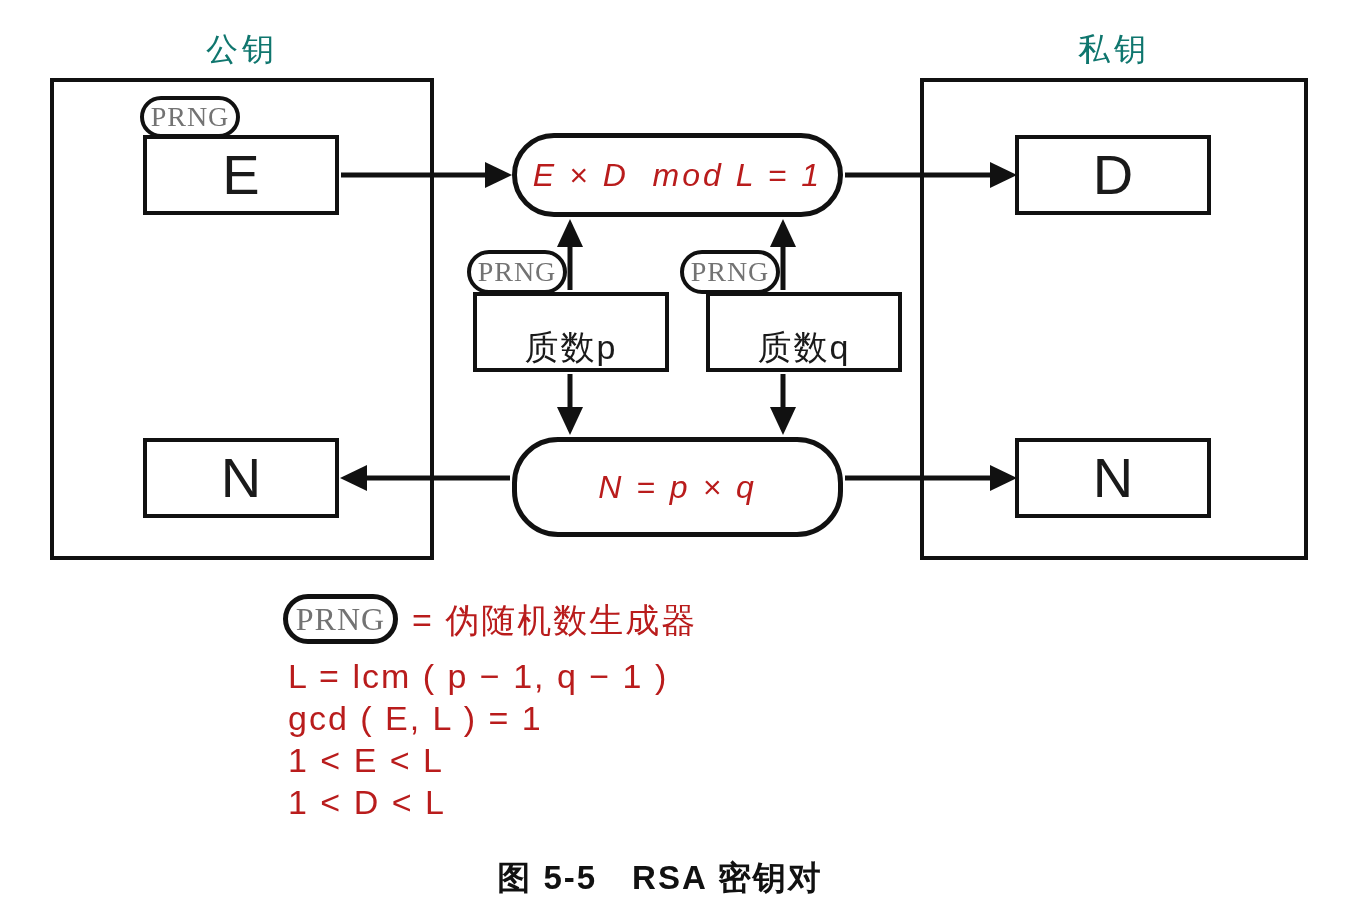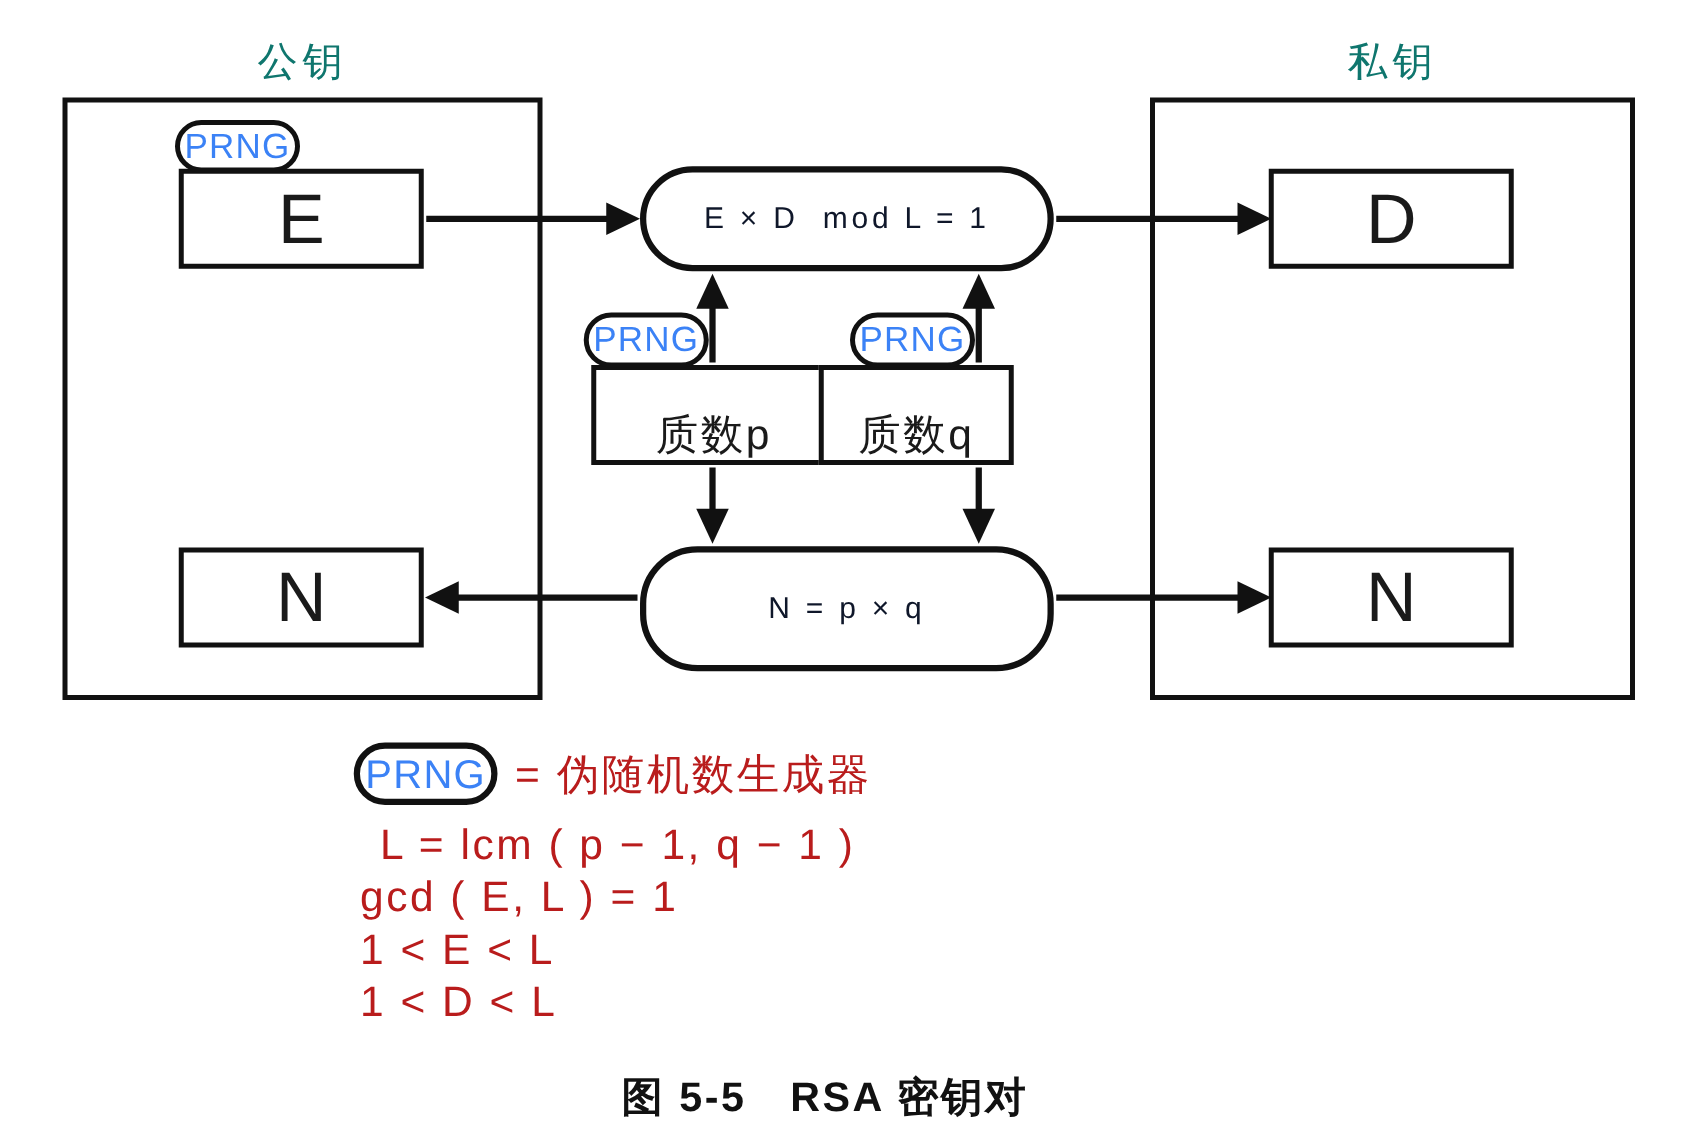--- a/index.html
+++ b/index.html
@@ -6,23 +6,23 @@
   body{
     width:1350px;height:918px;background:#ffffff;position:relative;overflow:hidden;
     font-family:"Liberation Sans","DejaVu Sans",sans-serif;color:#111111;
   }
   .abs{position:absolute;box-sizing:border-box;}
   .outer-box{border:4px solid #111;background:#ffffff;}
   .inner-box{border:4px solid #111;background:#ffffff;display:flex;align-items:center;justify-content:center;}
   .letter{font-size:56px;line-height:1;color:#1a1a1a;}
   .cjk-box-label{font-size:34px;letter-spacing:2px;color:#1a1a1a;margin-top:32px;}
   .pill{border:5px solid #111;border-radius:46px;background:#ffffff;display:flex;align-items:center;justify-content:center;}
-  .pill-text{font-size:24px;letter-spacing:3px;white-space:pre;color:#0f172a;}
+  .pill-text{font-size:32px;letter-spacing:3px;white-space:pre;color:#b91c1c;font-style:italic;}
   .badge{border:4px solid #111;border-radius:22px;background:#ffffff;display:flex;align-items:center;justify-content:center;
-         font-size:28px;letter-spacing:1px;color:#3b82f6;}
+         font-size:28px;letter-spacing:1px;color:#737373;font-family:Liberation Serif, serif;}
   .badge-legend{border:5px solid #111;border-radius:26px;font-size:32px;}
   .key-title{font-size:32px;letter-spacing:4px;text-align:center;color:#0f766e;}
   .legend-line{font-size:34px;letter-spacing:2px;white-space:pre;color:#b91c1c;line-height:36px;}
   .caption{font-size:33px;font-weight:700;letter-spacing:2px;text-align:center;color:#111;}
   svg.arrows{position:absolute;left:0;top:0;z-index:10;pointer-events:none;}
   svg.arrows line{stroke:#111;stroke-width:5;}
   svg.arrows polygon{fill:#111;stroke:none;}
 </style>
 </head>
 <body>
@@ -50,31 +50,31 @@
 <div class="abs pill" style="left:512px;top:133px;width:331px;height:84px;">
   <span class="pill-text">E × D  mod L = 1</span>
 </div>
 <div class="abs pill" style="left:512px;top:437px;width:331px;height:100px;">
   <span class="pill-text">N = p × q</span>
 </div>
 
 <div class="abs inner-box" style="left:473px;top:292px;width:196px;height:80px;">
   <span class="cjk-box-label">质数p</span>
 </div>
-<div class="abs inner-box" style="left:655px;top:292px;width:156px;height:80px;">
+<div class="abs inner-box" style="left:706px;top:292px;width:196px;height:80px;">
   <span class="cjk-box-label">质数q</span>
 </div>
 
 <div class="abs badge" style="left:140px;top:96px;width:100px;height:42px;">PRNG</div>
 <div class="abs badge" style="left:467px;top:250px;width:100px;height:44px;">PRNG</div>
 <div class="abs badge" style="left:680px;top:250px;width:100px;height:44px;">PRNG</div>
 
 <div class="abs badge badge-legend" style="left:283px;top:594px;width:115px;height:50px;">PRNG</div>
 <div class="abs legend-line" style="left:412px;top:602px;">= 伪随机数生成器</div>
-<div class="abs legend-line" style="left:304px;top:658px;">L = lcm ( p − 1, q − 1 )</div>
+<div class="abs legend-line" style="left:288px;top:658px;">L = lcm ( p − 1, q − 1 )</div>
 <div class="abs legend-line" style="left:288px;top:700px;">gcd ( E, L ) = 1</div>
 <div class="abs legend-line" style="left:288px;top:742px;">1 &lt; E &lt; L</div>
 <div class="abs legend-line" style="left:288px;top:784px;">1 &lt; D &lt; L</div>
 
 <div class="abs caption" style="left:0;top:856px;width:1320px;text-align:center;">图 5-5　RSA 密钥对</div>
 
 <svg class="arrows" width="1350" height="918" viewBox="0 0 1350 918">
   <g>
     <line x1="341" y1="175" x2="488" y2="175"></line>
     <polygon points="512,175 485,162 485,188"></polygon>

